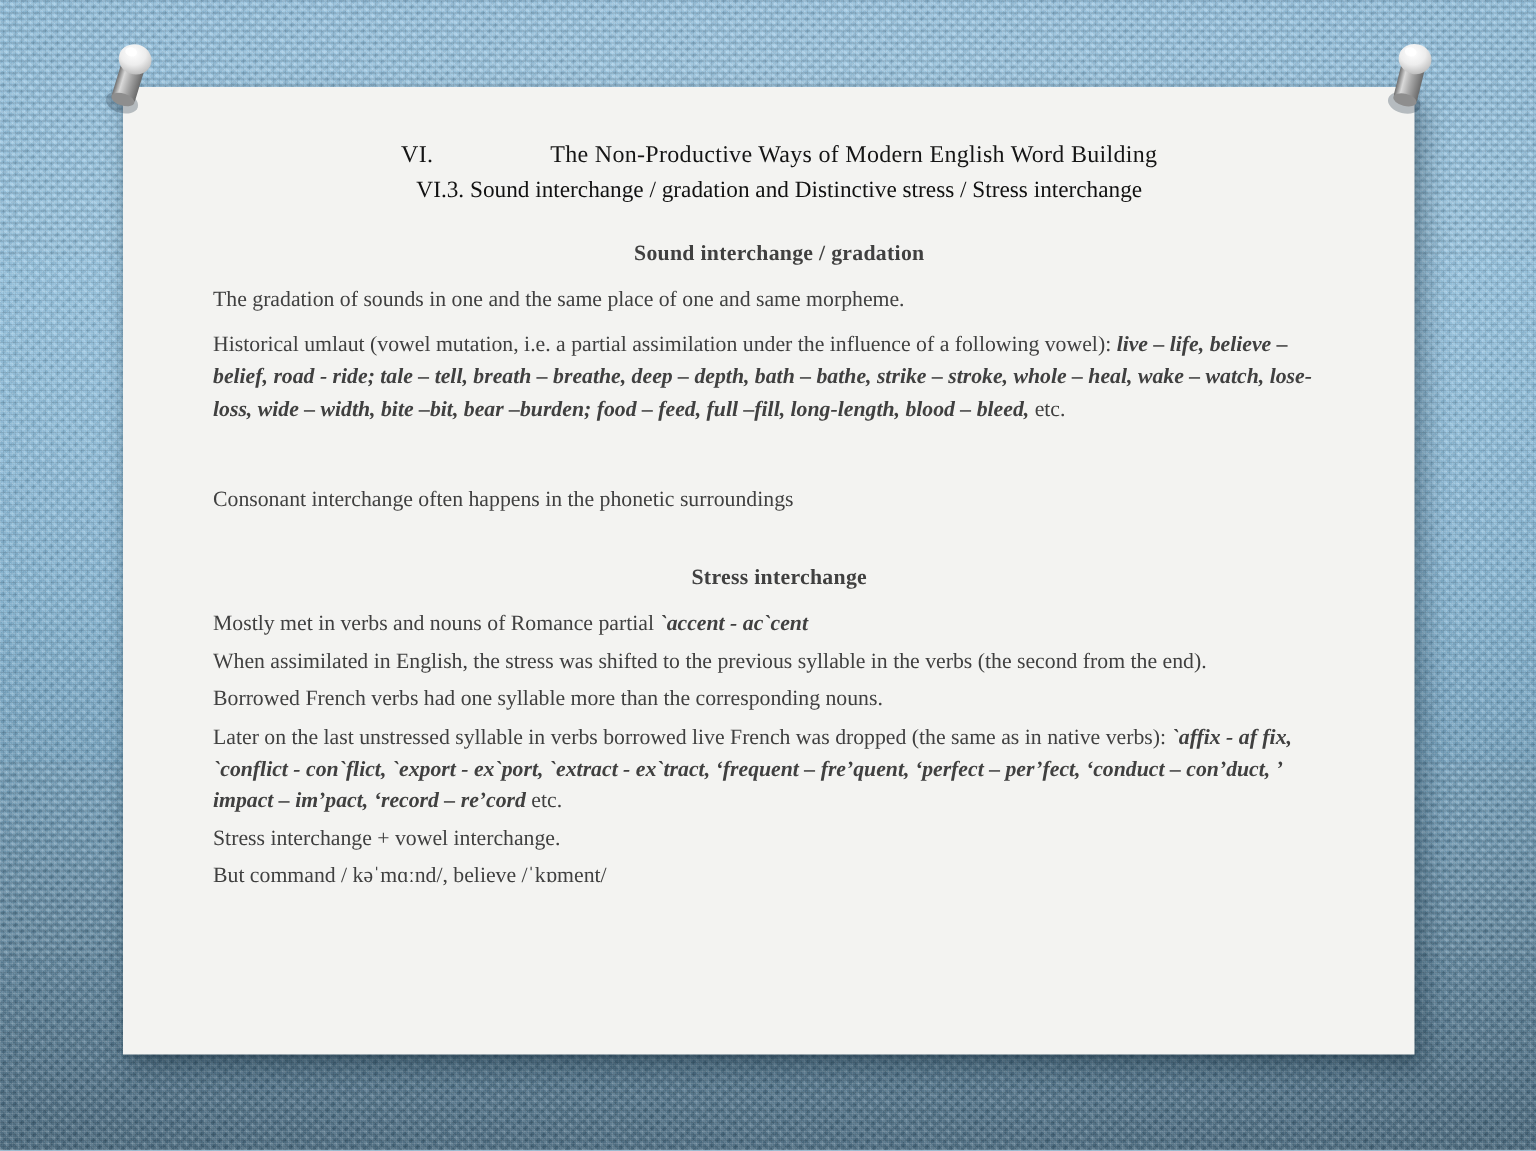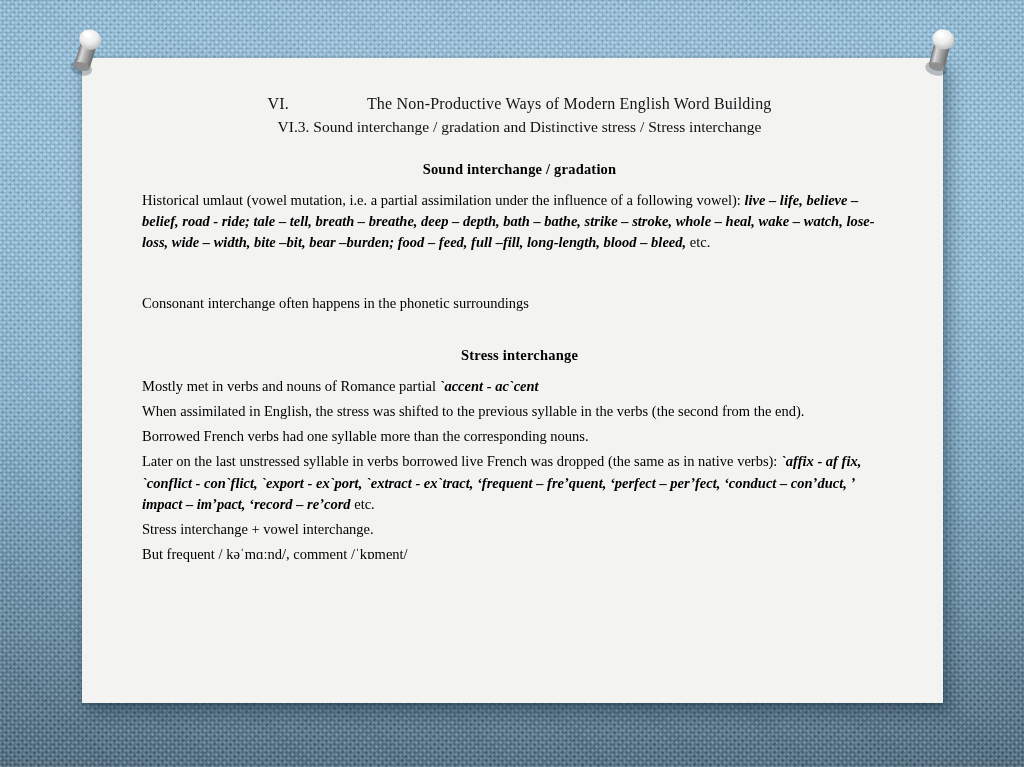--- a/index.html
+++ b/index.html
@@ -63,21 +63,21 @@
                 0 2px 4px rgba(25,45,60,0.30);
   }
   .paper-inner {
     position: absolute;
     left: 0; top: 0; right: 0; bottom: 0;
     padding: 34px 46px 25px 60px;
   }
 
   
   .t {
-    color: #000000;
+    color: #404040;
     font-family: "Liberation Serif", serif;
     font-size: 14.5px;
     line-height: 1.46;
     text-align: left;
   }
   .title-line1 {
     text-align: center;
     font-size: 16px;
     letter-spacing: 0.2px;
     margin: 0 0 1px 0;
@@ -130,20 +130,21 @@
     <div class="paper-inner">
 
       <div class="t title-line1">
         <span class="numeral">VI.</span><span>The Non-Productive Ways of Modern English Word Building</span>
       </div>
 
       <div class="t title-line2">VI.3. Sound interchange / gradation and Distinctive stress / Stress interchange</div>
 
       <div class="t section-head">Sound interchange / gradation</div>
 
+      <div class="t para">The gradation of sounds in one and the same place of one and same morpheme.</div>
 
       <div class="t para">
         <span>Historical </span><b>umlaut</b><span> (vowel mutation, i.e. a partial assimilation under the influence of a following vowel): </span><span class="bi">live – life, believe – belief, road - ride; tale – tell, breath – breathe, deep – depth, bath – bathe, strike – stroke, whole – heal, wake – watch, lose-loss, wide – width, bite –bit, bear –burden; food – feed, full –fill, long-length, blood – bleed,</span><span> etc.</span>
       </div>
 
       <div class="spacer-lg"></div>
 
       <div class="t para">Consonant interchange often happens in the phonetic surroundings</div>
 
       <div class="spacer-md"></div>
@@ -159,21 +160,21 @@
       <div class="t para tight">Borrowed French verbs had one syllable more than the corresponding nouns.</div>
 
       <div class="t para tight">
         <span>Later on the last unstressed syllable in verbs borrowed live French was dropped (the same as in native verbs):</span>
         <span class="bi">`affix - af fix, `conflict - con`flict, `export - ex`port, `extract - ex`tract, ‘frequent – fre’quent,  ‘perfect – per’fect, ‘conduct – con’duct, ’ impact – im’pact, ‘record – re’cord</span><span> etc.</span>
       </div>
 
       <div class="t para tight">Stress interchange + vowel interchange.</div>
 
       <div class="t para">
-        <span>But </span><b>frequent / kəˈmɑːnd/, comment /ˈkɒment/</b>
+        <span>But </span><b>command / kəˈmɑːnd/, believe /ˈkɒment/</b>
       </div>
 
     </div>
   </div>
 
   <div class="pin" id="pin-left">
     <svg width="40" height="54" viewBox="0 0 40 54" xmlns="http://www.w3.org/2000/svg">
       <defs>
         <radialGradient id="headGradL" cx="38%" cy="32%" r="72%">
           <stop offset="0%" stop-color="#ffffff"></stop>

